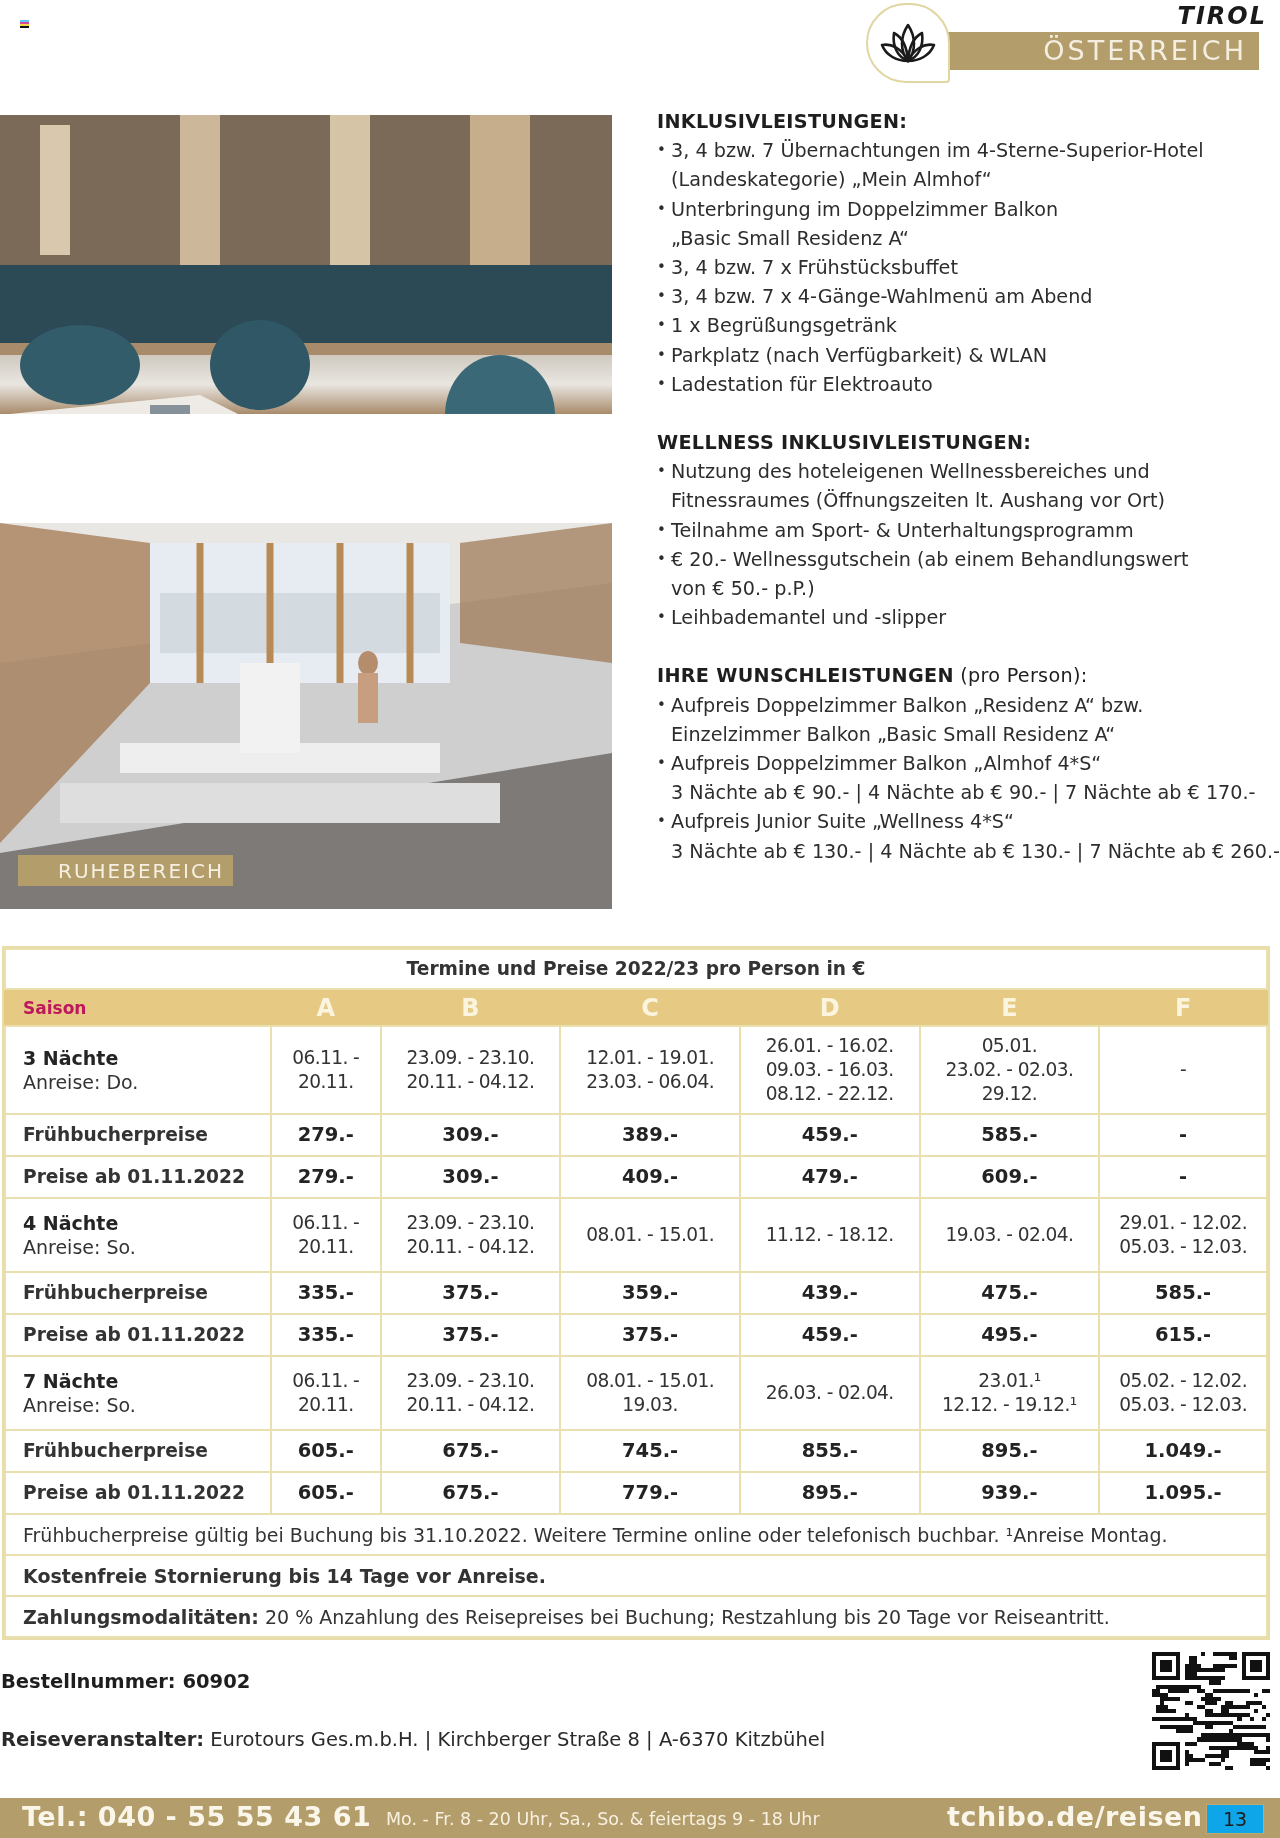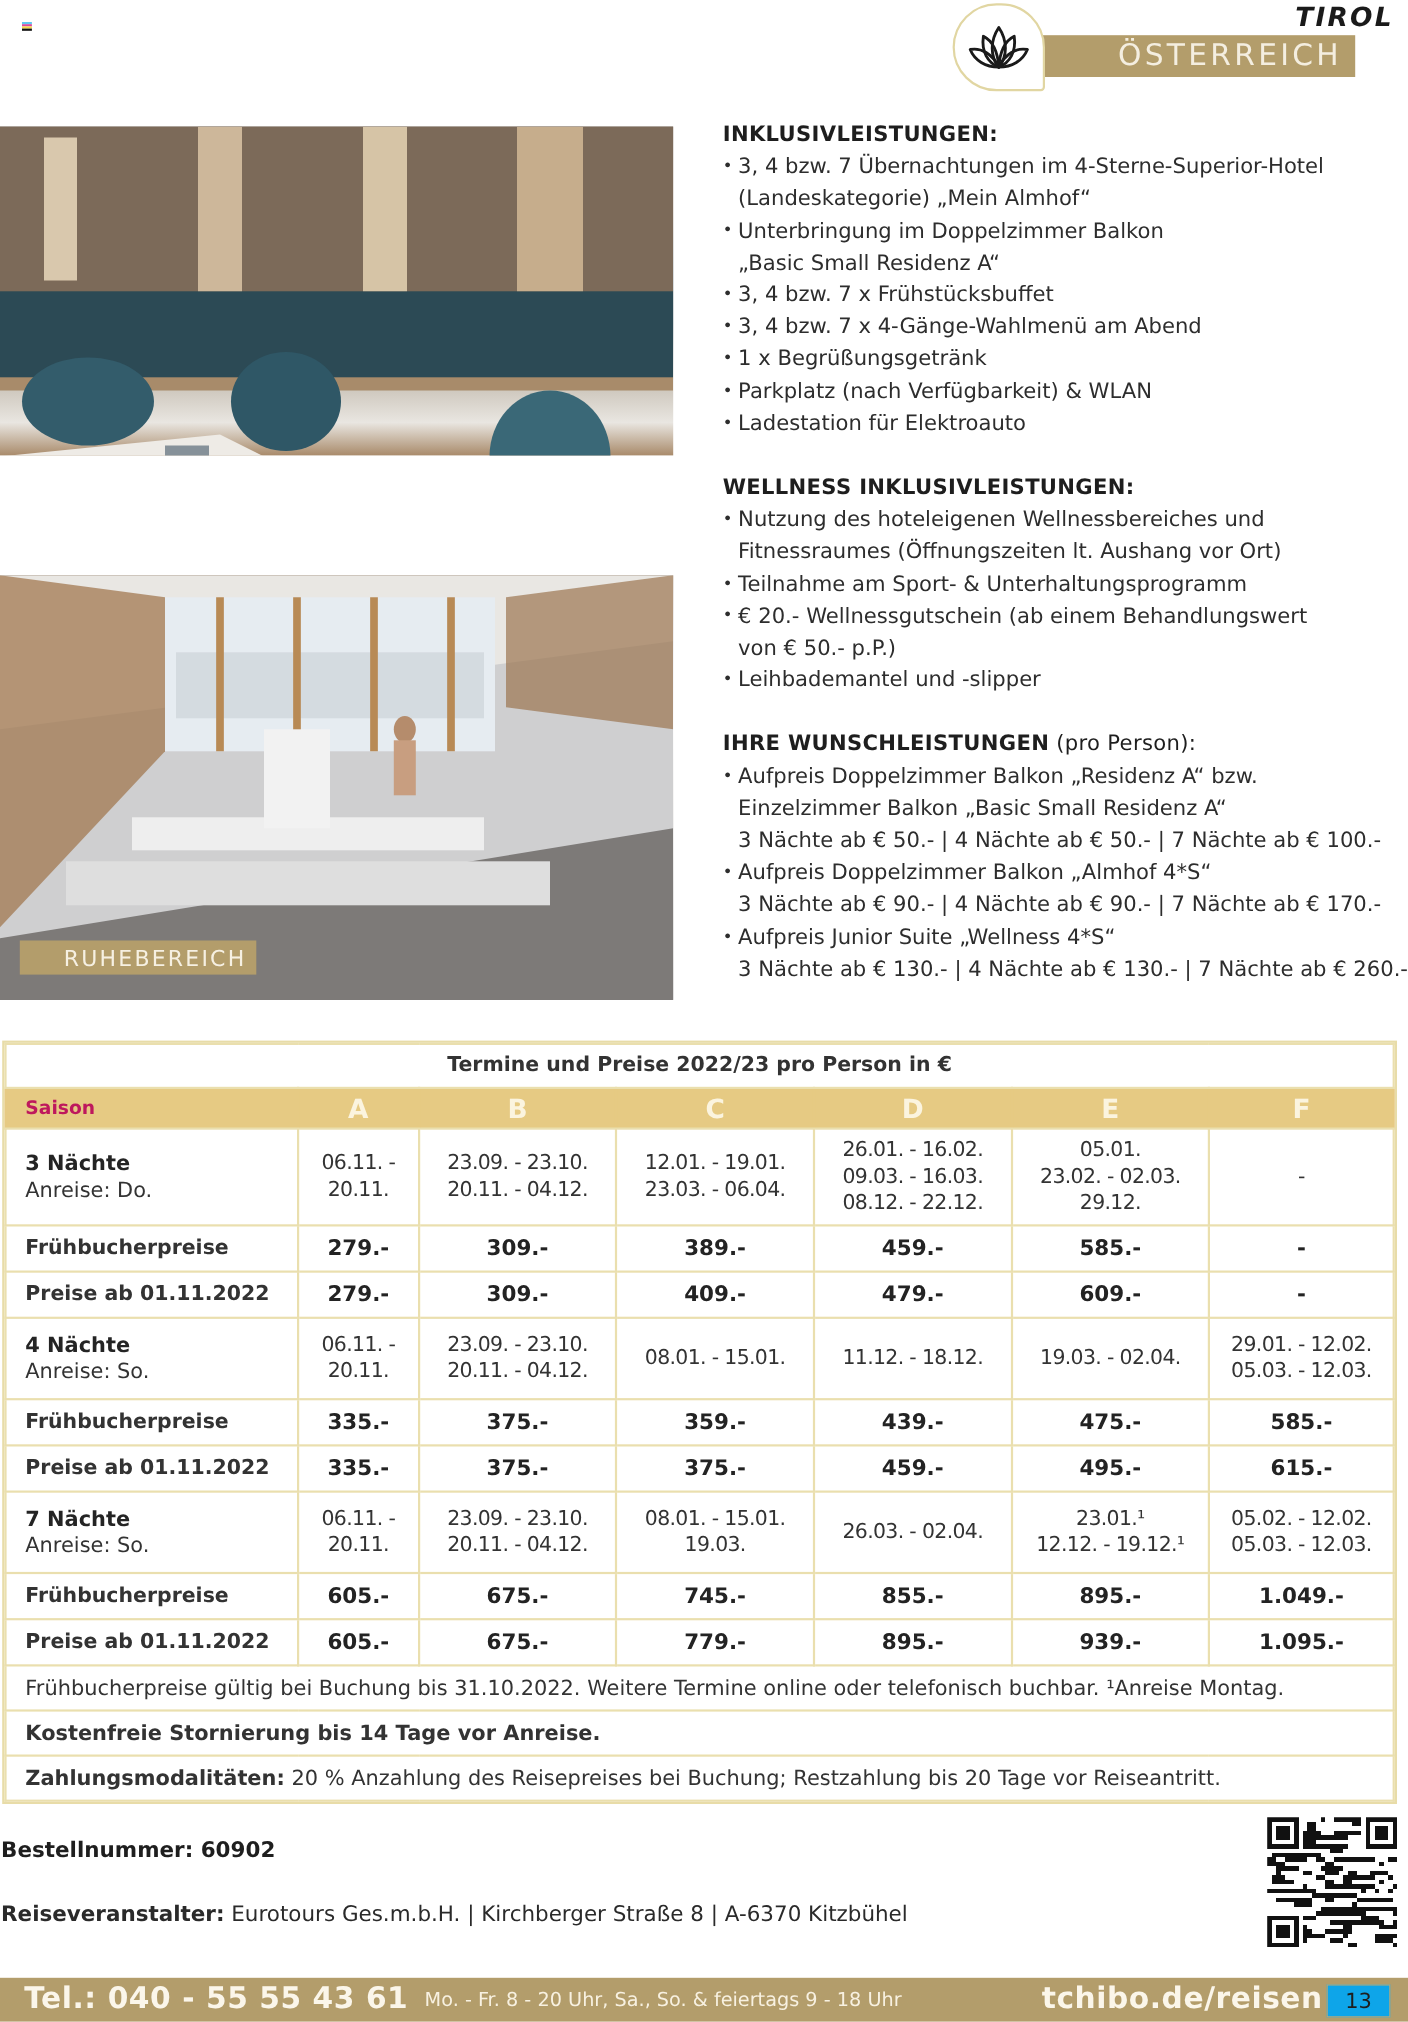--- a/index.html
+++ b/index.html
@@ -5,21 +5,21 @@
   * { box-sizing: border-box; margin: 0; padding: 0; }
   html, body { width: 1280px; height: 1838px; background: #ffffff; overflow: hidden; }
   body { position: relative; font-family: "Liberation Sans", sans-serif; color: #2a2a2a; }
 
   
   .color-mark { position: absolute; left: 20px; top: 20px; width: 9px; height: 8px; }
   .color-mark span { display: block; height: 2px; }
 
   
   .region-label { position: absolute; right: 13px; top: 2px; font-family: "DejaVu Sans", sans-serif; font-weight: bold; font-size: 24px; letter-spacing: 2px; color: #1a1a1a; font-style: italic; }
-  .country-bar { position: absolute; left: 948px; top: 32px; width: 284px; height: 38px; background: #b39d6b; }
+  .country-bar { position: absolute; left: 948px; top: 32px; width: 311px; height: 38px; background: #b39d6b; }
   .country-label { position: absolute; right: 12px; top: 3px; font-family: "DejaVu Sans", sans-serif; font-size: 27px; letter-spacing: 3px; color: #f4eee0; }
   .lotus-badge { position: absolute; left: 866px; top: 3px; width: 84px; height: 80px; background: #fff; border: 2px solid #e1d6a2; border-radius: 42px 42px 4px 42px; display: flex; align-items: center; justify-content: center; }
 
   
   .photo { position: absolute; left: 0; width: 612px; overflow: hidden; }
   .photo-dining { top: 115px; height: 299px; background: linear-gradient(180deg, #6c5c4d 0%, #8d7966 25%, #3e5258 45%, #2e4a55 60%, #c9c2b7 78%, #e9e6e1 90%, #a98b6b 100%); }
   .photo-spa { top: 523px; height: 386px; background: linear-gradient(180deg, #8a6f52 0%, #c5cdd4 18%, #eef0f2 35%, #c9c6c2 55%, #8d8a87 75%, #6b6866 100%); }
   .photo-label { position: absolute; left: 18px; background: #b39d6b; color: #f6f0e2; font-family: "DejaVu Sans", sans-serif; font-size: 20px; letter-spacing: 2px; padding: 4px 9px 3px 10px; }
   .photo-dining .photo-label { top: 333px; }
   .photo-spa .photo-label { top: 332px; padding-left: 40px; }
@@ -153,21 +153,20 @@
     <div class="bullet">Teilnahme am Sport- &amp; Unterhaltungsprogramm</div>
     <div class="bullet">€ 20.- Wellnessgutschein (ab einem Behandlungswert</div>
     <div class="cont">von € 50.- p.P.)</div>
     <div class="bullet">Leihbademantel und -slipper</div>
   </div>
 
   <div class="info-block">
     <div class="info-heading"><span>IHRE WUNSCHLEISTUNGEN</span><span class="normal"> (pro Person):</span></div>
     <div class="bullet">Aufpreis Doppelzimmer Balkon „Residenz A“ bzw.</div>
     <div class="cont">Einzelzimmer Balkon „Basic Small Residenz A“</div>
-    <div class="cont">3 Nächte ab € 50.- | 4 Nächte ab € 50.- | 7 Nächte ab € 100.-</div>
     <div class="bullet">Aufpreis Doppelzimmer Balkon „Almhof 4*S“</div>
     <div class="cont">3 Nächte ab € 90.- | 4 Nächte ab € 90.- | 7 Nächte ab € 170.-</div>
     <div class="bullet">Aufpreis Junior Suite „Wellness 4*S“</div>
     <div class="cont">3 Nächte ab € 130.- | 4 Nächte ab € 130.- | 7 Nächte ab € 260.-</div>
   </div>
 </div>
 
 <div class="table-wrap">
   <table class="price">
     <colgroup>

